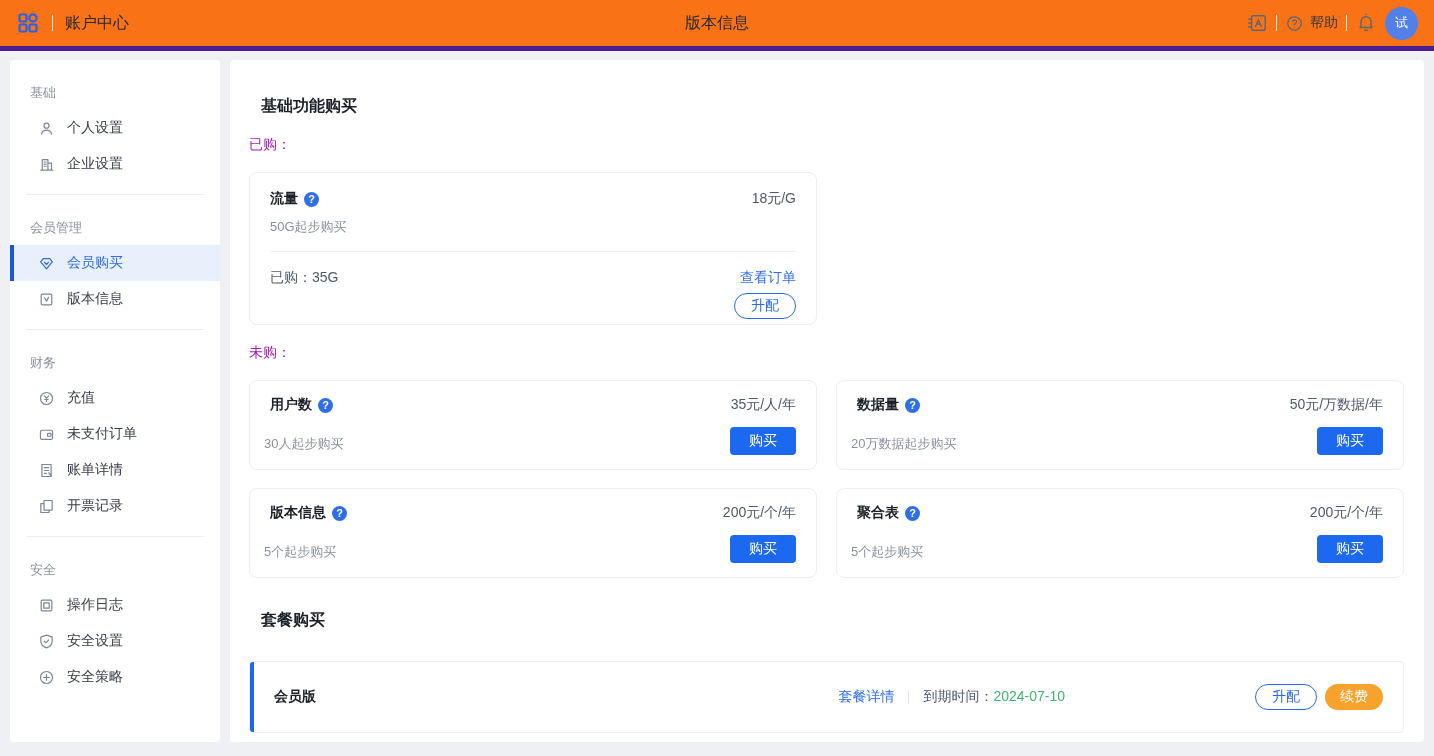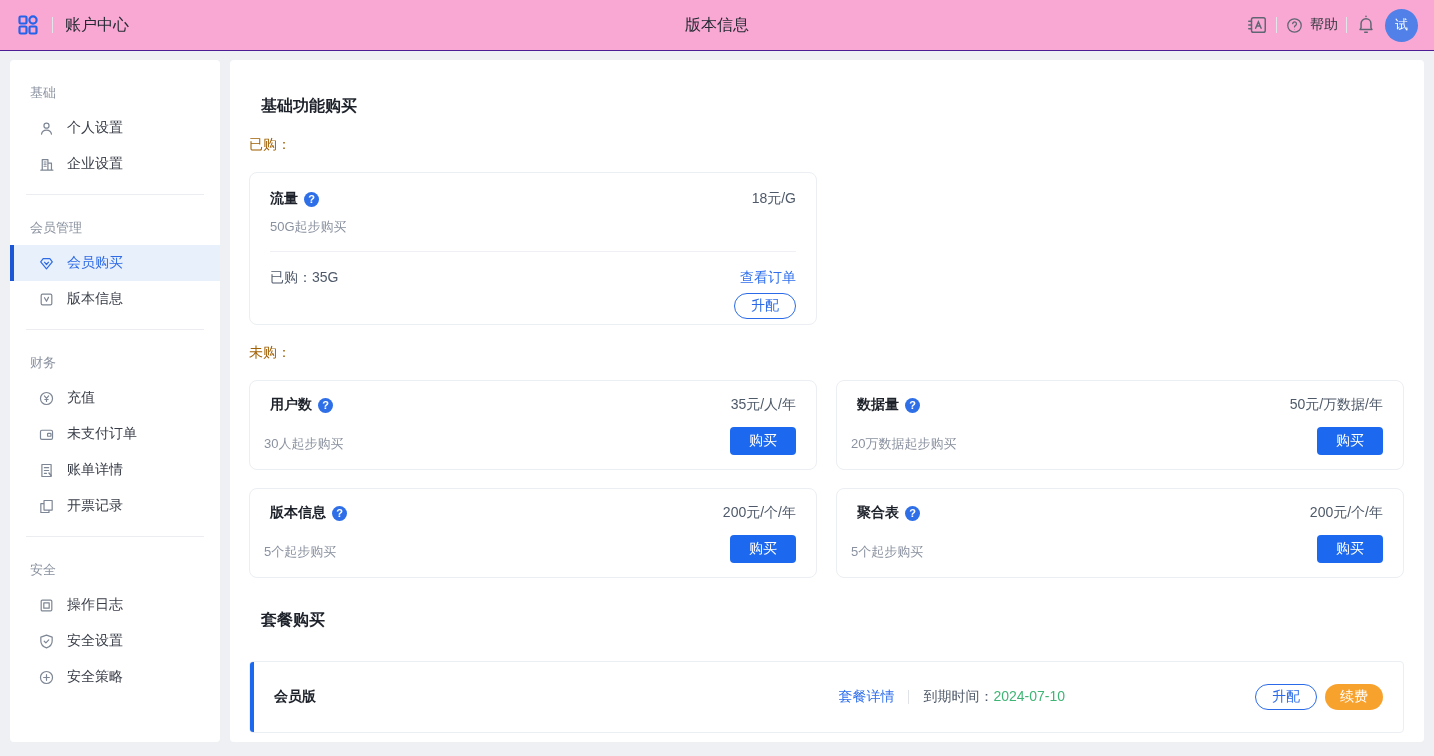--- a/index.html
+++ b/index.html
@@ -7,21 +7,21 @@
   body {
     width:1434px; height:756px; overflow:hidden;
     background:#eef0f4;
     font-family:"Liberation Sans", sans-serif;
     color:#1d2129; font-size:14px;
   }
   svg { display:block; }
 
   
   .topbar {
-    height:51px; background:#f9a8d4; border-bottom:1px solid #4c1d95;
+    height:51px; background:#f97316; border-bottom:5px solid #4c1d95;
     display:flex; align-items:center; padding:0 16px; position:relative;
   }
   .topbar-left { display:flex; align-items:center; gap:12px; }
   .grid-logo { color:#2563eb; cursor:pointer; }
   .vsep { width:1px; height:16px; background:#e2e5ea; }
   .app-title { font-size:16px; color:#242a33; }
   .topbar-center {
     position:absolute; left:50%; transform:translateX(-50%);
     font-size:16px; color:#242a33;
   }
@@ -54,21 +54,21 @@
   .nav-item .nav-icon { color:#7d8694; }
   .nav-item.selected { background:#e8f0fc; color:#2e6be5; }
   .nav-item.selected::before {
     content:''; position:absolute; left:0; top:0; bottom:0; width:4px; background:#1a56d6;
   }
   .nav-item.selected .nav-icon { color:#2e6be5; }
   .side-divider { height:1px; background:#ebedf1; margin:12px 16px; }
 
   
   .section-title { font-size:16px; font-weight:bold; color:#1d2129; margin:12px; }
-  .sub-label { color:#a16207; margin:19px 0 18px; }
+  .sub-label { color:#a21caf; margin:19px 0 18px; }
   .qmark {
     display:inline-flex; width:15px; height:15px; border-radius:50%;
     background:#2e6fe8; color:#fff; font-size:11px; font-weight:bold;
     align-items:center; justify-content:center; margin-left:6px; cursor:pointer;
     vertical-align:-2px;
   }
   .card-title { font-weight:bold; font-size:14px; color:#1d2129; display:flex; align-items:center; }
   .price { color:#4e5969; }
   .min-note { color:#8a919f; font-size:13px; }
   .link { color:#2f6fed; cursor:pointer; }

